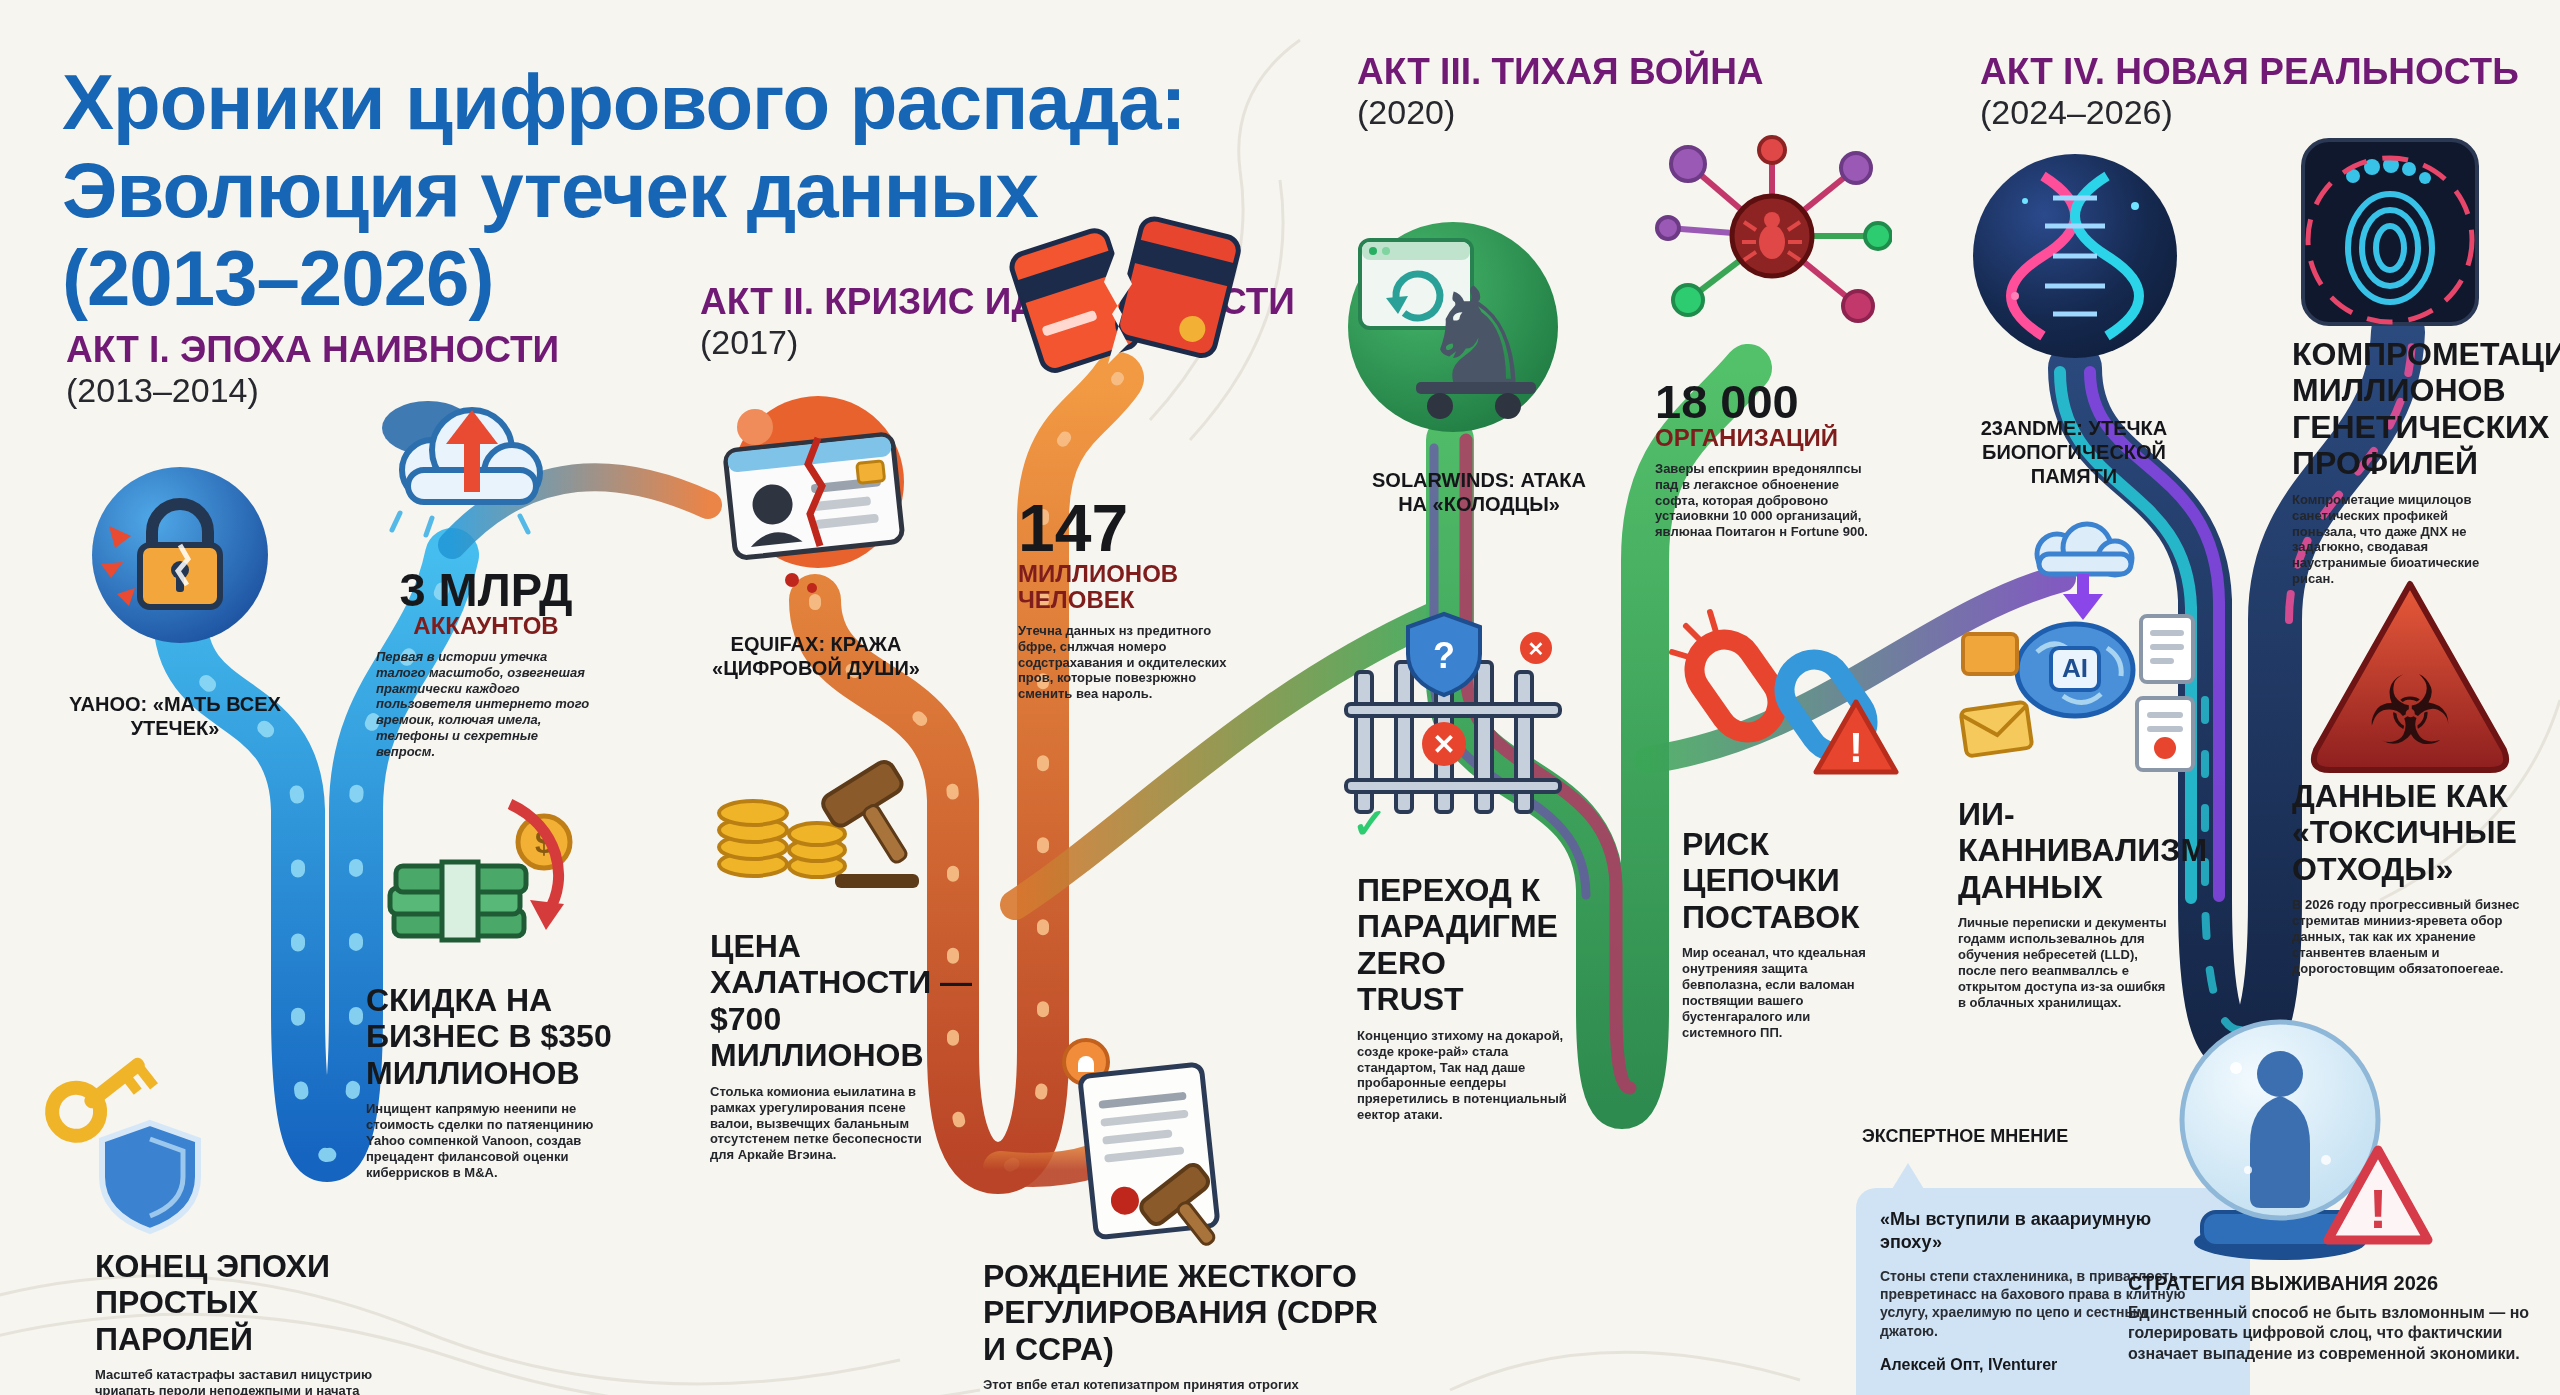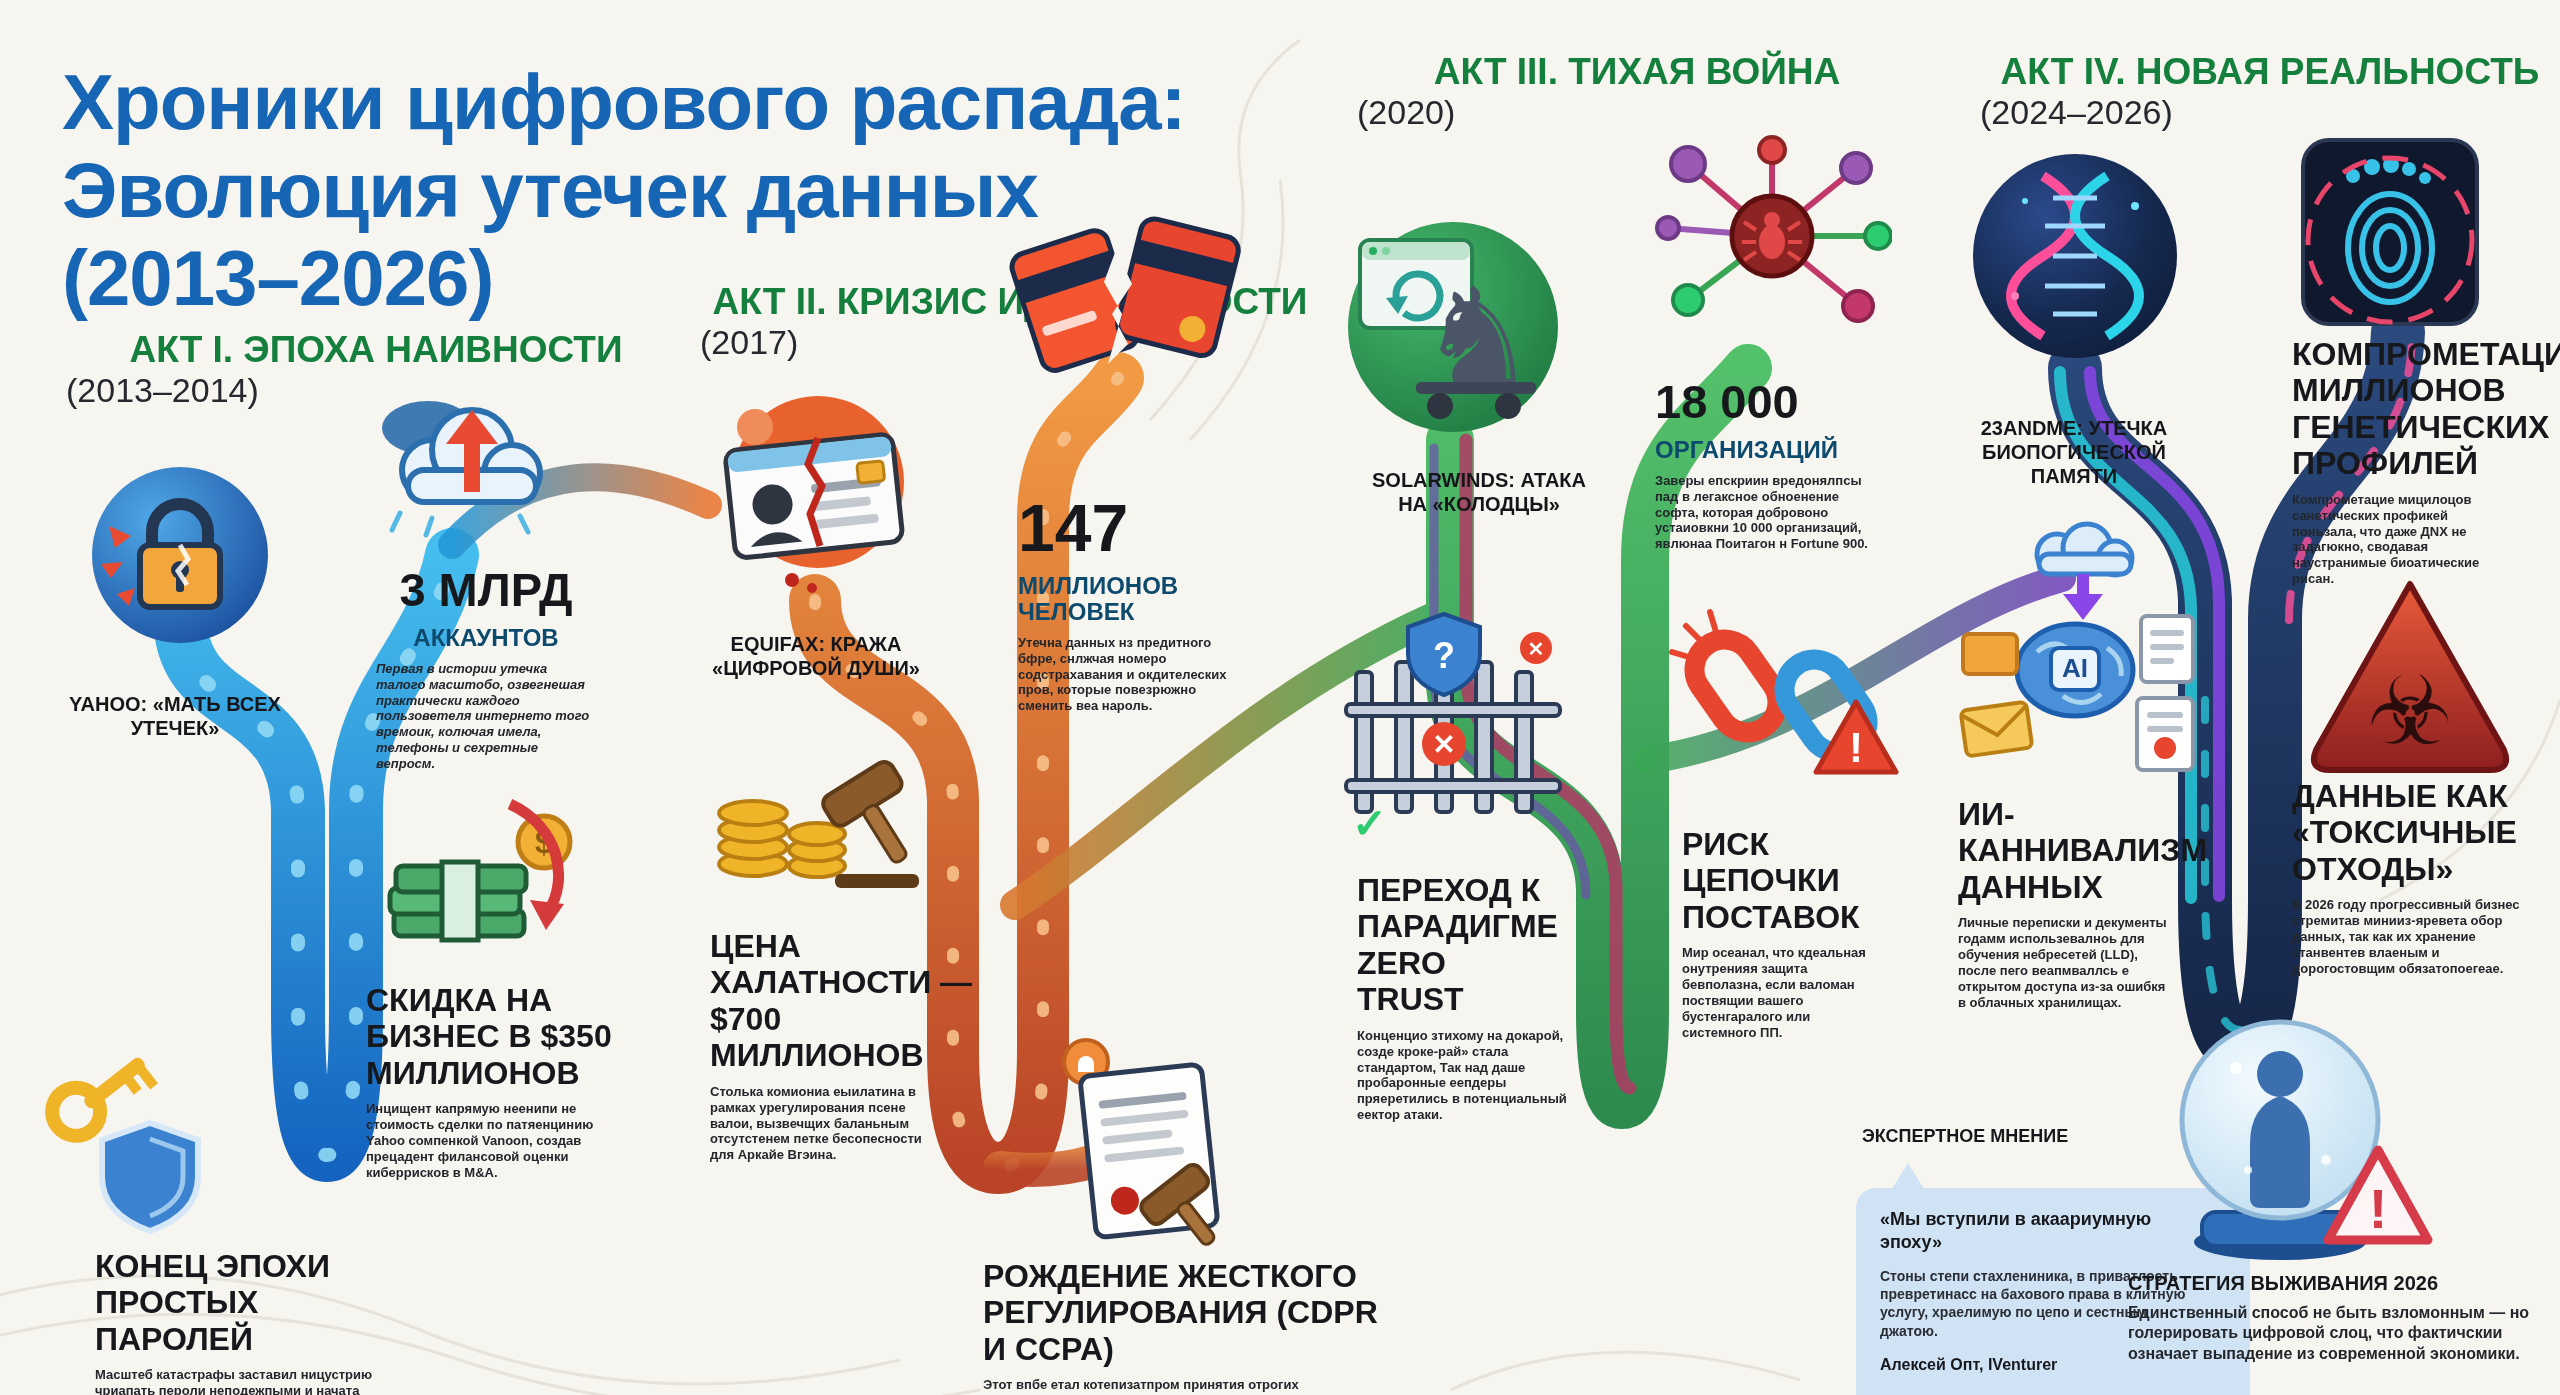--- a/index.html
+++ b/index.html
@@ -1,25 +1,25 @@
 <!DOCTYPE html>
 <html><head>
 <meta charset="utf-8">
 <style>
   html,body{margin:0;padding:0;}
   body{font-family:"Liberation Sans", sans-serif; background:#efede8;}
   #canvas{position:relative;width:2560px;height:1395px;background:#f7f5f0;overflow:hidden;}
   .abs{position:absolute;}
   svg{display:block;}
   .main-title{font-size:78px;font-weight:800;line-height:1.13;color:#1766b5;letter-spacing:-1px;}
-  .act-header{font-size:37px;font-weight:800;color:#15803d;line-height:1.1;text-align:center;}
+  .act-header{font-size:37px;font-weight:800;color:#701a75;line-height:1.1;}
   .act-period{font-size:34px;font-weight:500;color:#26282e;line-height:1.15;}
   .node-label{font-size:20px;font-weight:800;color:#15161a;text-align:center;line-height:1.2;}
   .stat-num{font-size:47px;font-weight:800;color:#17181c;line-height:1.0;}
-  .stat-sub{font-size:24px;font-weight:800;color:#0c4a6e;line-height:1.08;margin-top:12px;}
+  .stat-sub{font-size:24px;font-weight:800;color:#7f1d1d;line-height:1.08;margin-top:0;}
   .block-title{font-size:32px;font-weight:800;color:#17181c;line-height:1.14;}
   .block-body{font-size:13px;font-weight:700;color:#23262b;line-height:1.22;margin-top:10px;}
   .center{text-align:center;}
   .expert-header{font-size:18px;font-weight:800;color:#17181c;}
   .bubble{background:#cfe3f5;border-radius:20px;padding:20px 24px;}
   .bubble-tail{width:0;height:0;border-left:16px solid transparent;border-right:16px solid transparent;border-bottom:26px solid #cfe3f5;}
   .quote{font-size:18px;font-weight:800;color:#17181c;line-height:1.25;}
   .quote-body{font-size:14px;font-weight:700;color:#2a2d33;line-height:1.3;margin-top:14px;}
   .quote-attr{font-size:16px;font-weight:800;color:#17181c;margin-top:16px;}
   .survival-title{font-size:20px;font-weight:800;color:#17181c;}

